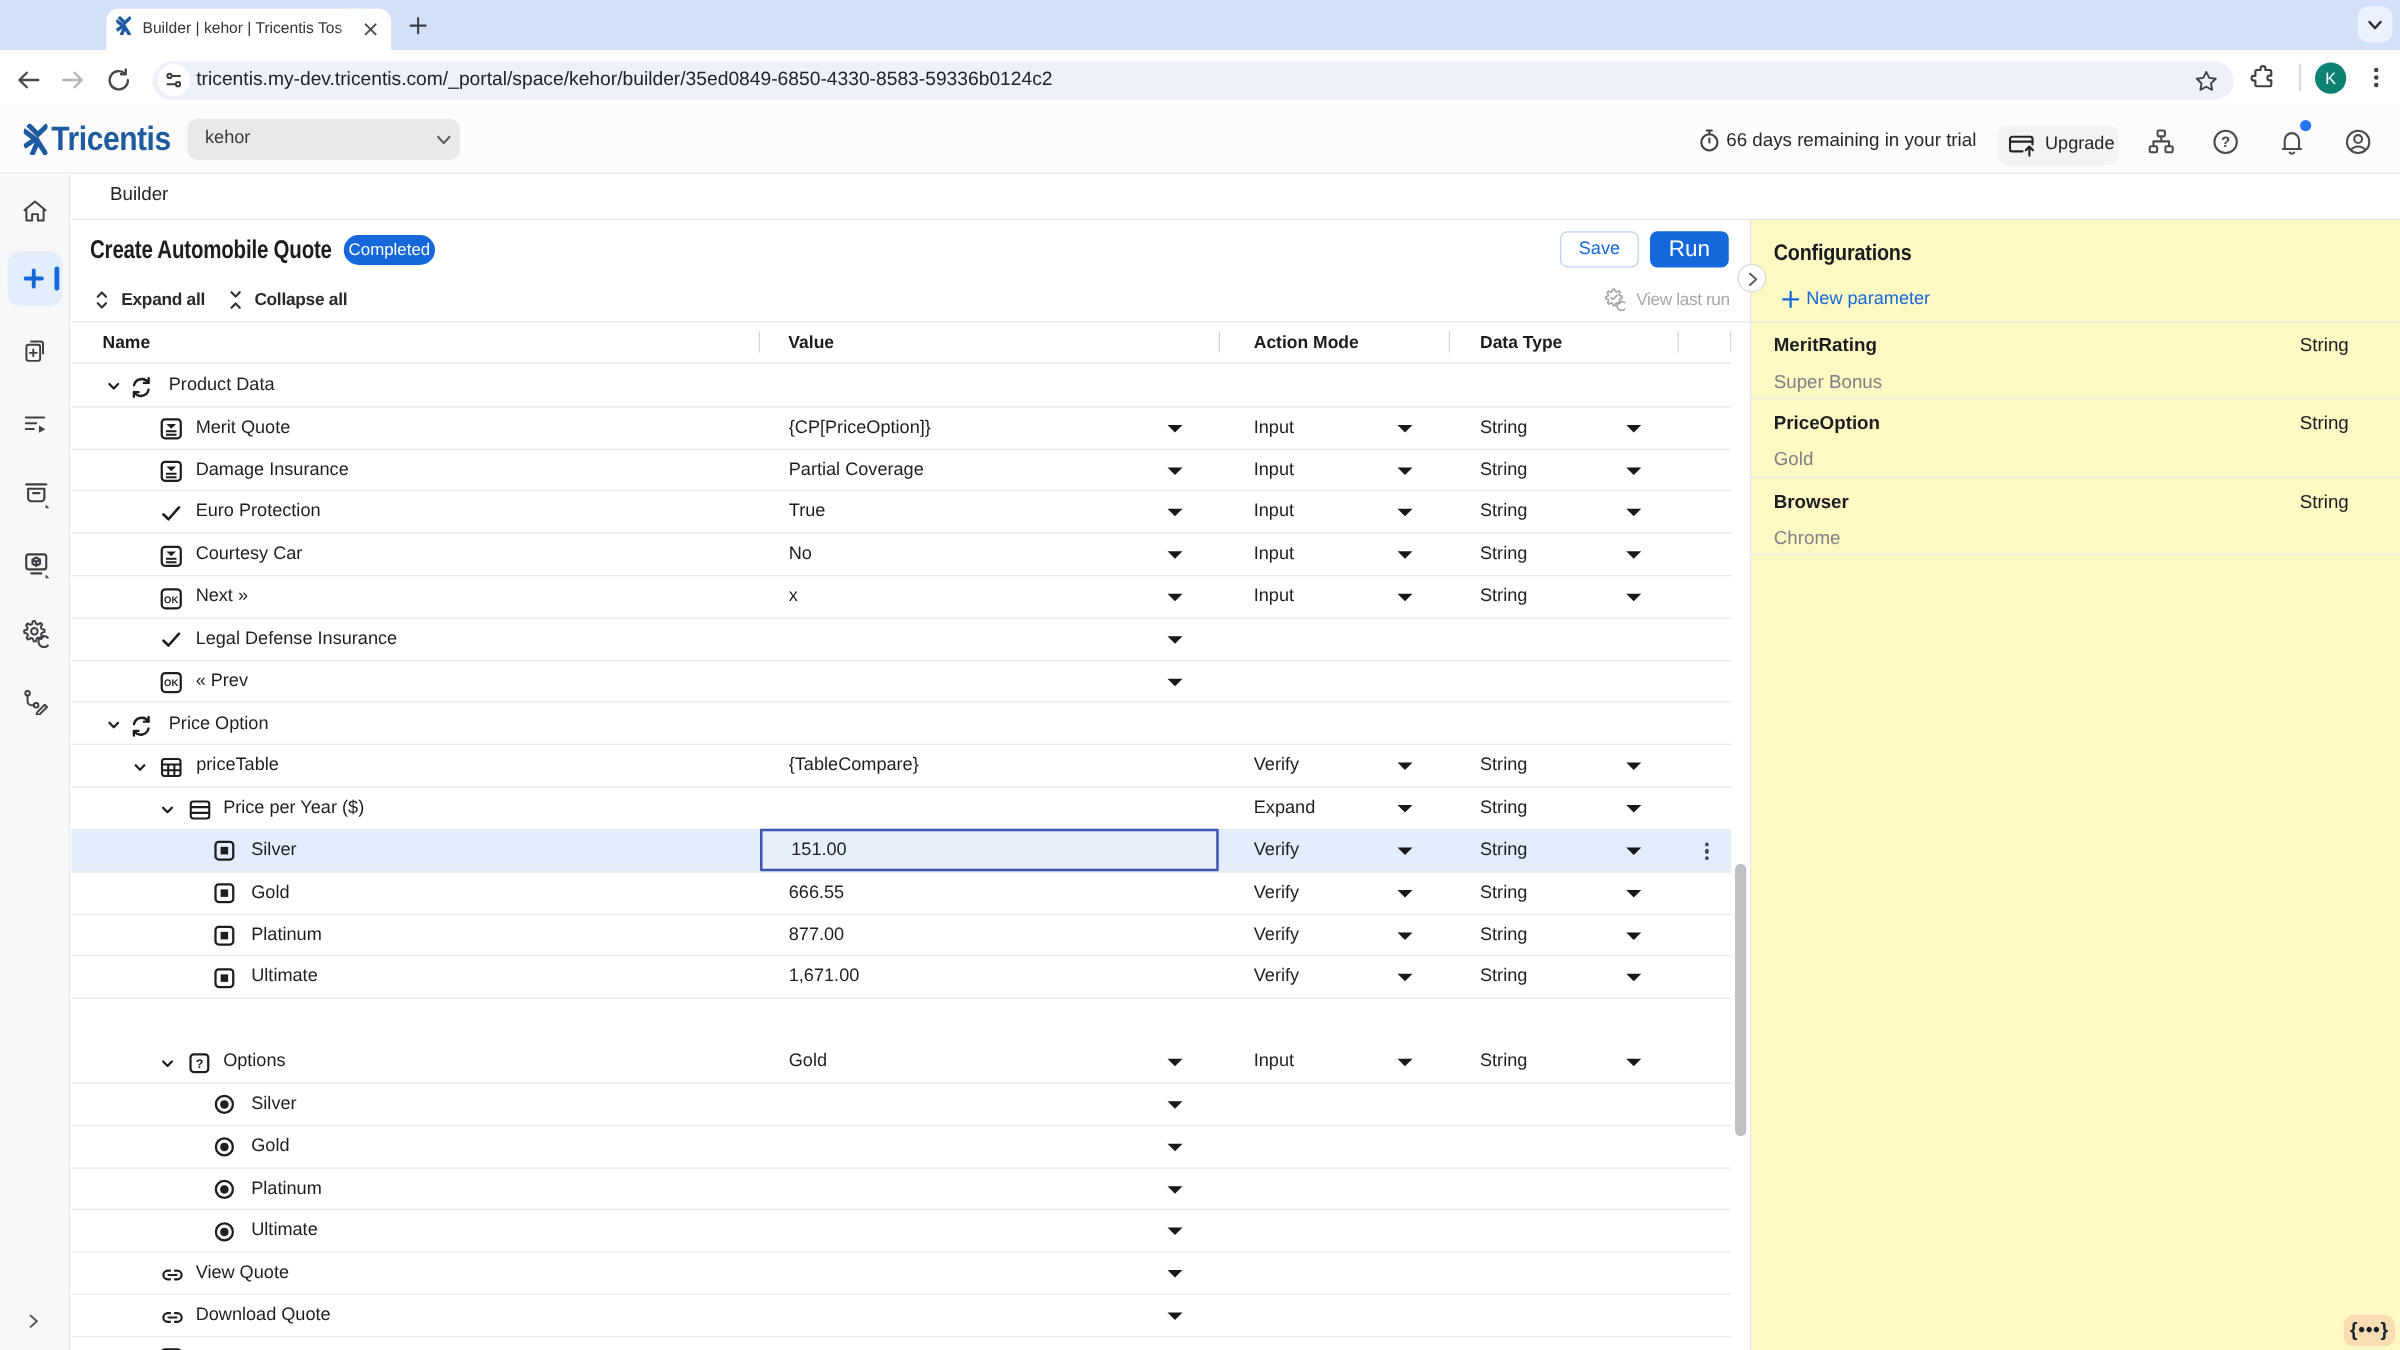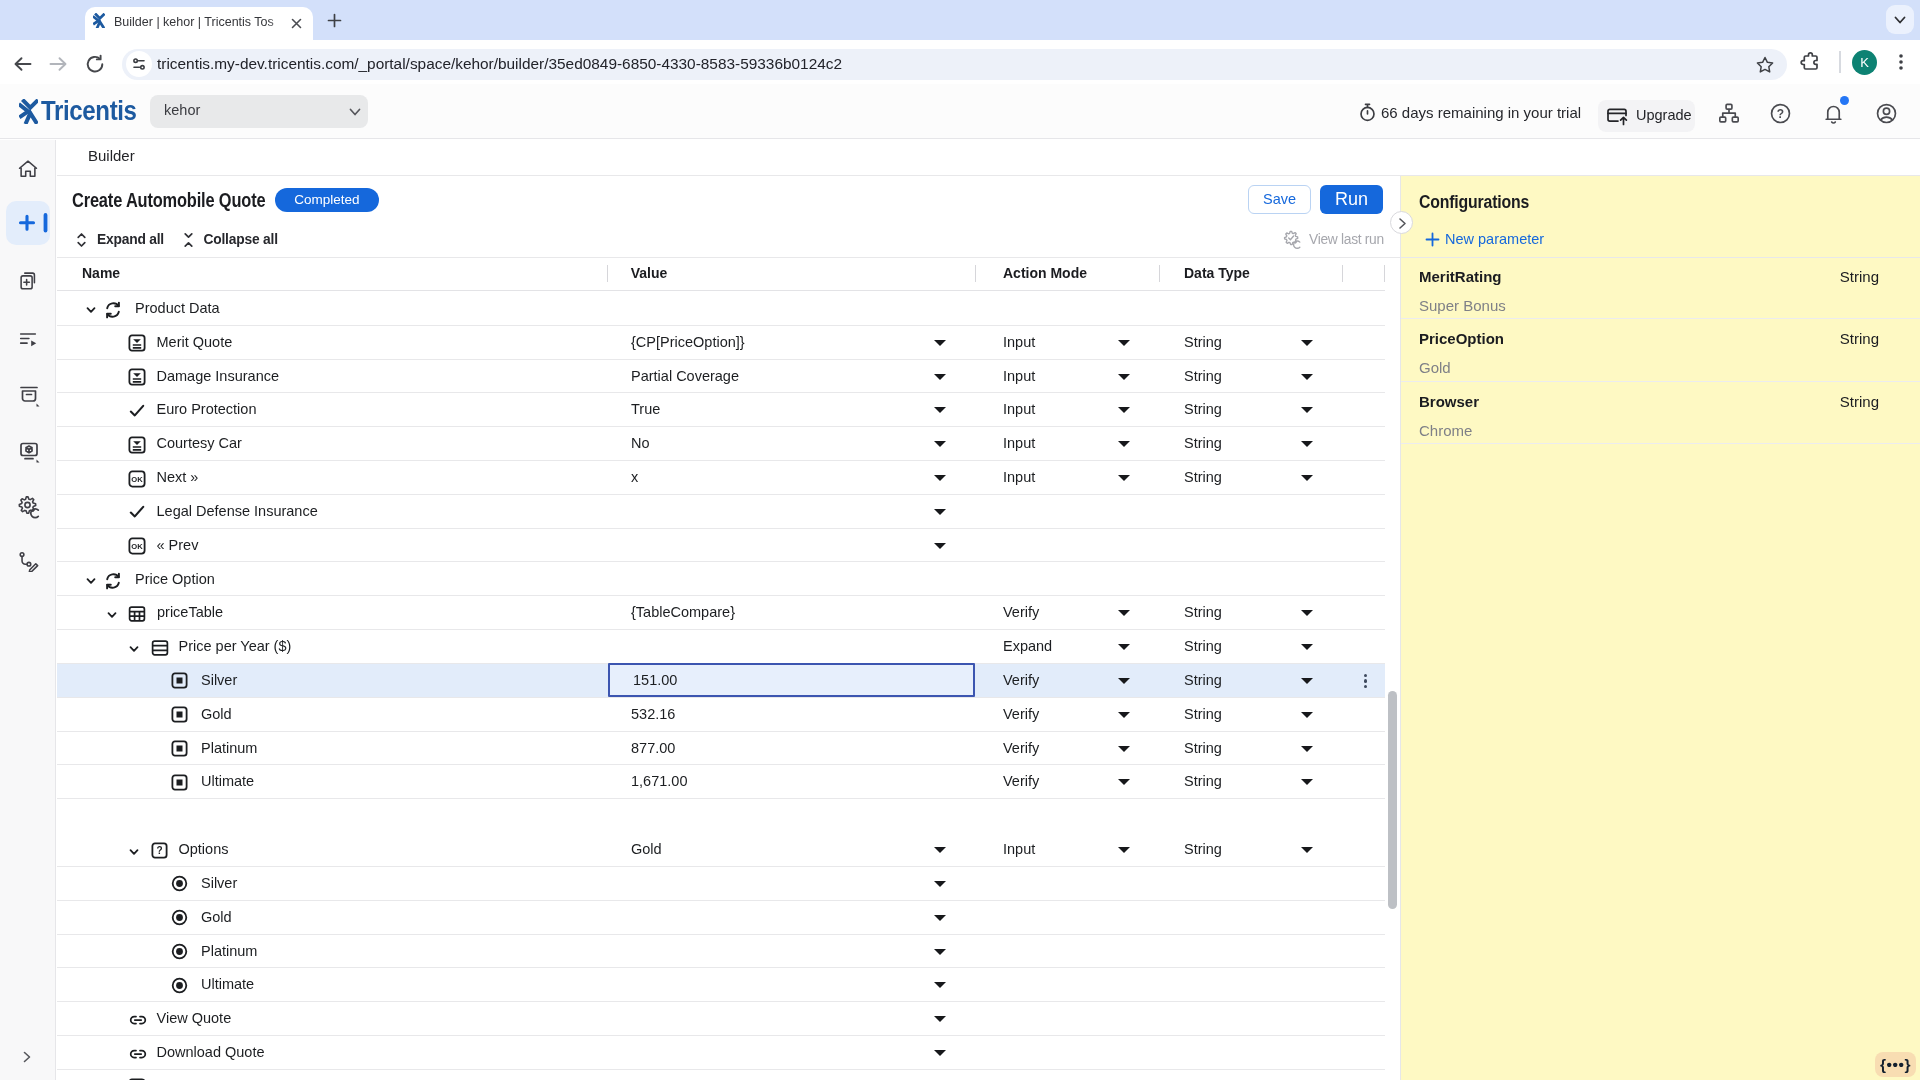--- a/index.html
+++ b/index.html
@@ -31,21 +31,21 @@
 #upg{position:absolute;left:1598px;top:99.5px;width:97px;height:32px;background:#f3f3f5;border-radius:8px}
 #upg span{position:absolute;left:38px;top:7px;font-size:14.5px;font-weight:500;color:#232428}
 
 #rail{position:absolute;left:0;top:140px;width:56px;height:940px;background:#f8f8f9;border-right:1px solid #e6e6e9}
 #railsel{position:absolute;left:6px;top:61px;width:44px;height:44px;border-radius:10px;background:#e3edfb}
 .rli{position:absolute;left:17px}
 
 #bline1{position:absolute;left:57px;top:175px;width:1863px;height:1px;background:#e8e8ea}
 #builder{position:absolute;left:88px;top:147px;font-size:15px;color:#232428}
 #h1{position:absolute;left:72px;top:188px;font-size:20.5px;font-weight:700;color:#1b1c20;letter-spacing:-.2px;transform:scaleX(.8);transform-origin:0 0}
-#badge{position:absolute;left:275px;top:187.5px;width:104px;height:24px;background:#1568dc;border-radius:12px;color:#fff;font-size:13.5px;text-align:center;line-height:24px}
+#badge{position:absolute;left:275px;top:187.5px;width:73px;height:24px;background:#1568dc;border-radius:12px;color:#fff;font-size:13.5px;text-align:center;line-height:24px}
 #savebtn{position:absolute;left:1248px;top:184.5px;width:63px;height:29px;border:1px solid #bad3f3;border-radius:6px;background:#fff;color:#1568dc;font-size:14.5px;font-weight:500;text-align:center;line-height:27px}
 #runbtn{position:absolute;left:1320px;top:184.5px;width:63px;height:29px;border-radius:6px;background:#1568dc;color:#fff;font-size:18px;font-weight:500;text-align:center;line-height:29px}
 #bline2{position:absolute;left:57px;top:256.5px;width:1863px;height:1px;background:#e8e8ea}
 #expa{position:absolute;left:74px;top:232px}
 #expt{position:absolute;left:97px;top:231.5px;font-size:13.8px;font-weight:600;color:#27282d;letter-spacing:-.2px}
 #cola{position:absolute;left:181px;top:232px}
 #colt{position:absolute;left:203.5px;top:231.5px;font-size:13.8px;font-weight:600;color:#27282d;letter-spacing:-.2px}
 #vlr-i{position:absolute;left:1283px;top:230px}
 #vlr{position:absolute;left:1309px;top:231.5px;font-size:13.8px;color:#a6a7ad;letter-spacing:-.3px}
 
@@ -411,21 +411,21 @@
       <span class="tri" style="left:1061px"></span>
       <span class="ab val" style="left:1127px">String</span>
       <span class="tri" style="left:1244px"></span>
     </div>
 <div class="row" style="top:697.7px">
       <span class="ab" style="left:113.5px;top:8.5px"><svg class="ric" width="17" height="17" viewBox="0 0 17 17" fill="none">
           <rect x="1.4" y="1.4" width="14.2" height="14.2" rx="2.6" stroke="#1c1e21" stroke-width="1.8"></rect>
           <rect x="5.5" y="5.5" width="6" height="6" fill="#1c1e21"></rect>
         </svg></span>
       <span class="ab lbl" style="left:144px">Gold</span>
-      <span class="ab val" style="left:574px">532.16</span>
+      <span class="ab val" style="left:574px">666.55</span>
       <span class="ab val" style="left:946px">Verify</span>
       <span class="tri" style="left:1061px"></span>
       <span class="ab val" style="left:1127px">String</span>
       <span class="tri" style="left:1244px"></span>
     </div>
 <div class="row" style="top:731.6px">
       <span class="ab" style="left:113.5px;top:8.5px"><svg class="ric" width="17" height="17" viewBox="0 0 17 17" fill="none">
           <rect x="1.4" y="1.4" width="14.2" height="14.2" rx="2.6" stroke="#1c1e21" stroke-width="1.8"></rect>
           <rect x="5.5" y="5.5" width="6" height="6" fill="#1c1e21"></rect>
         </svg></span>

